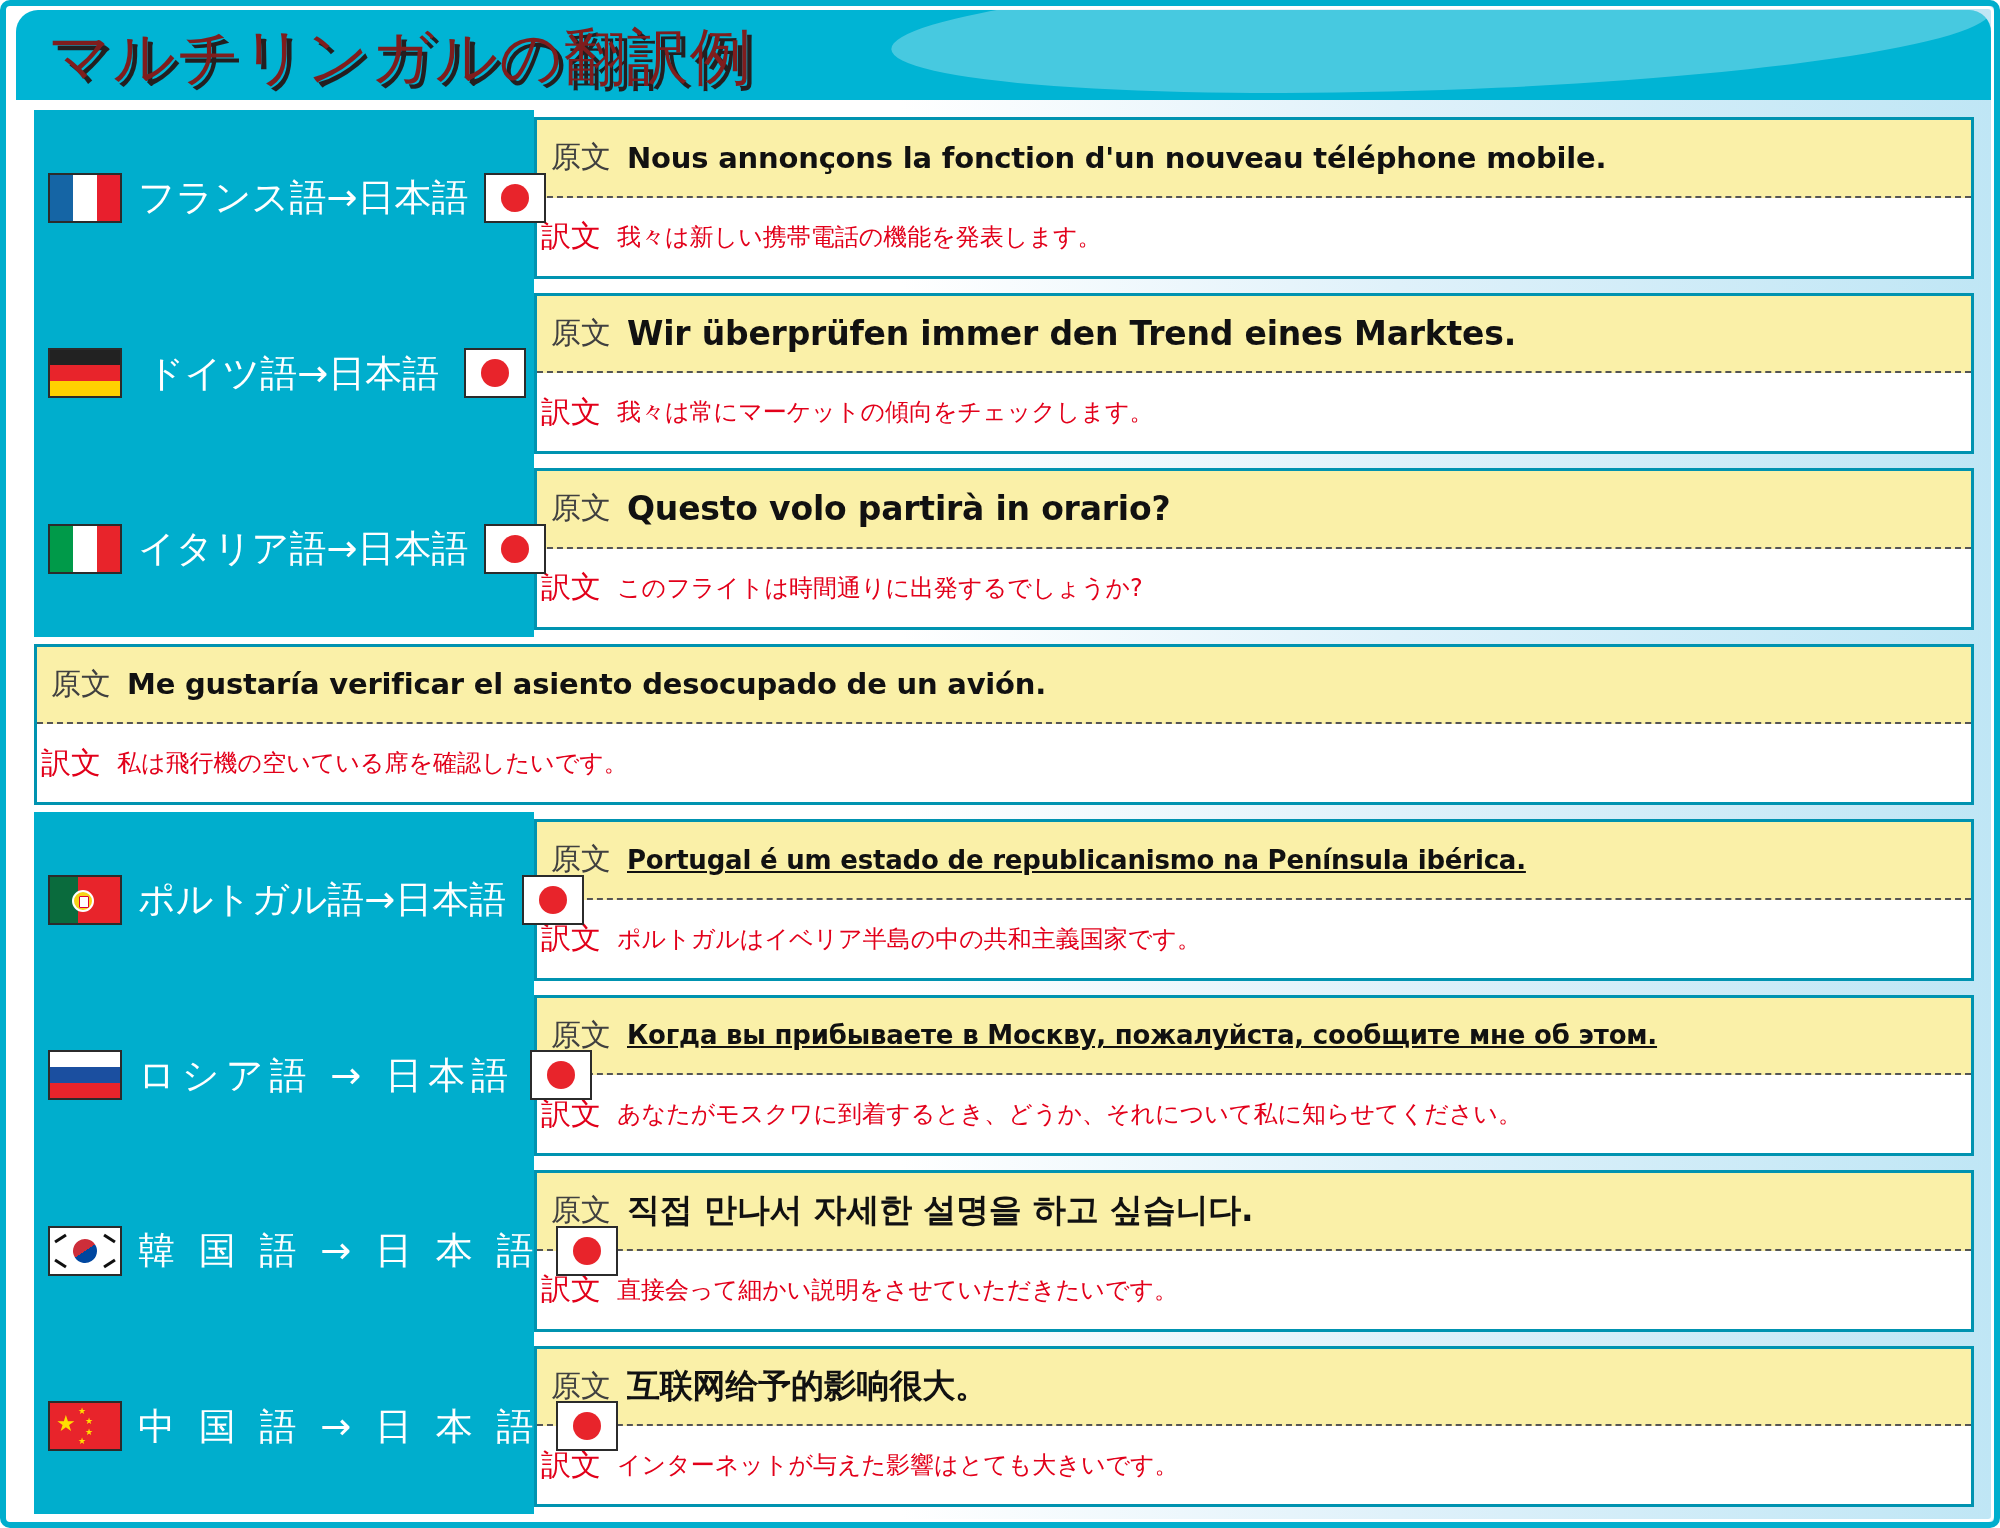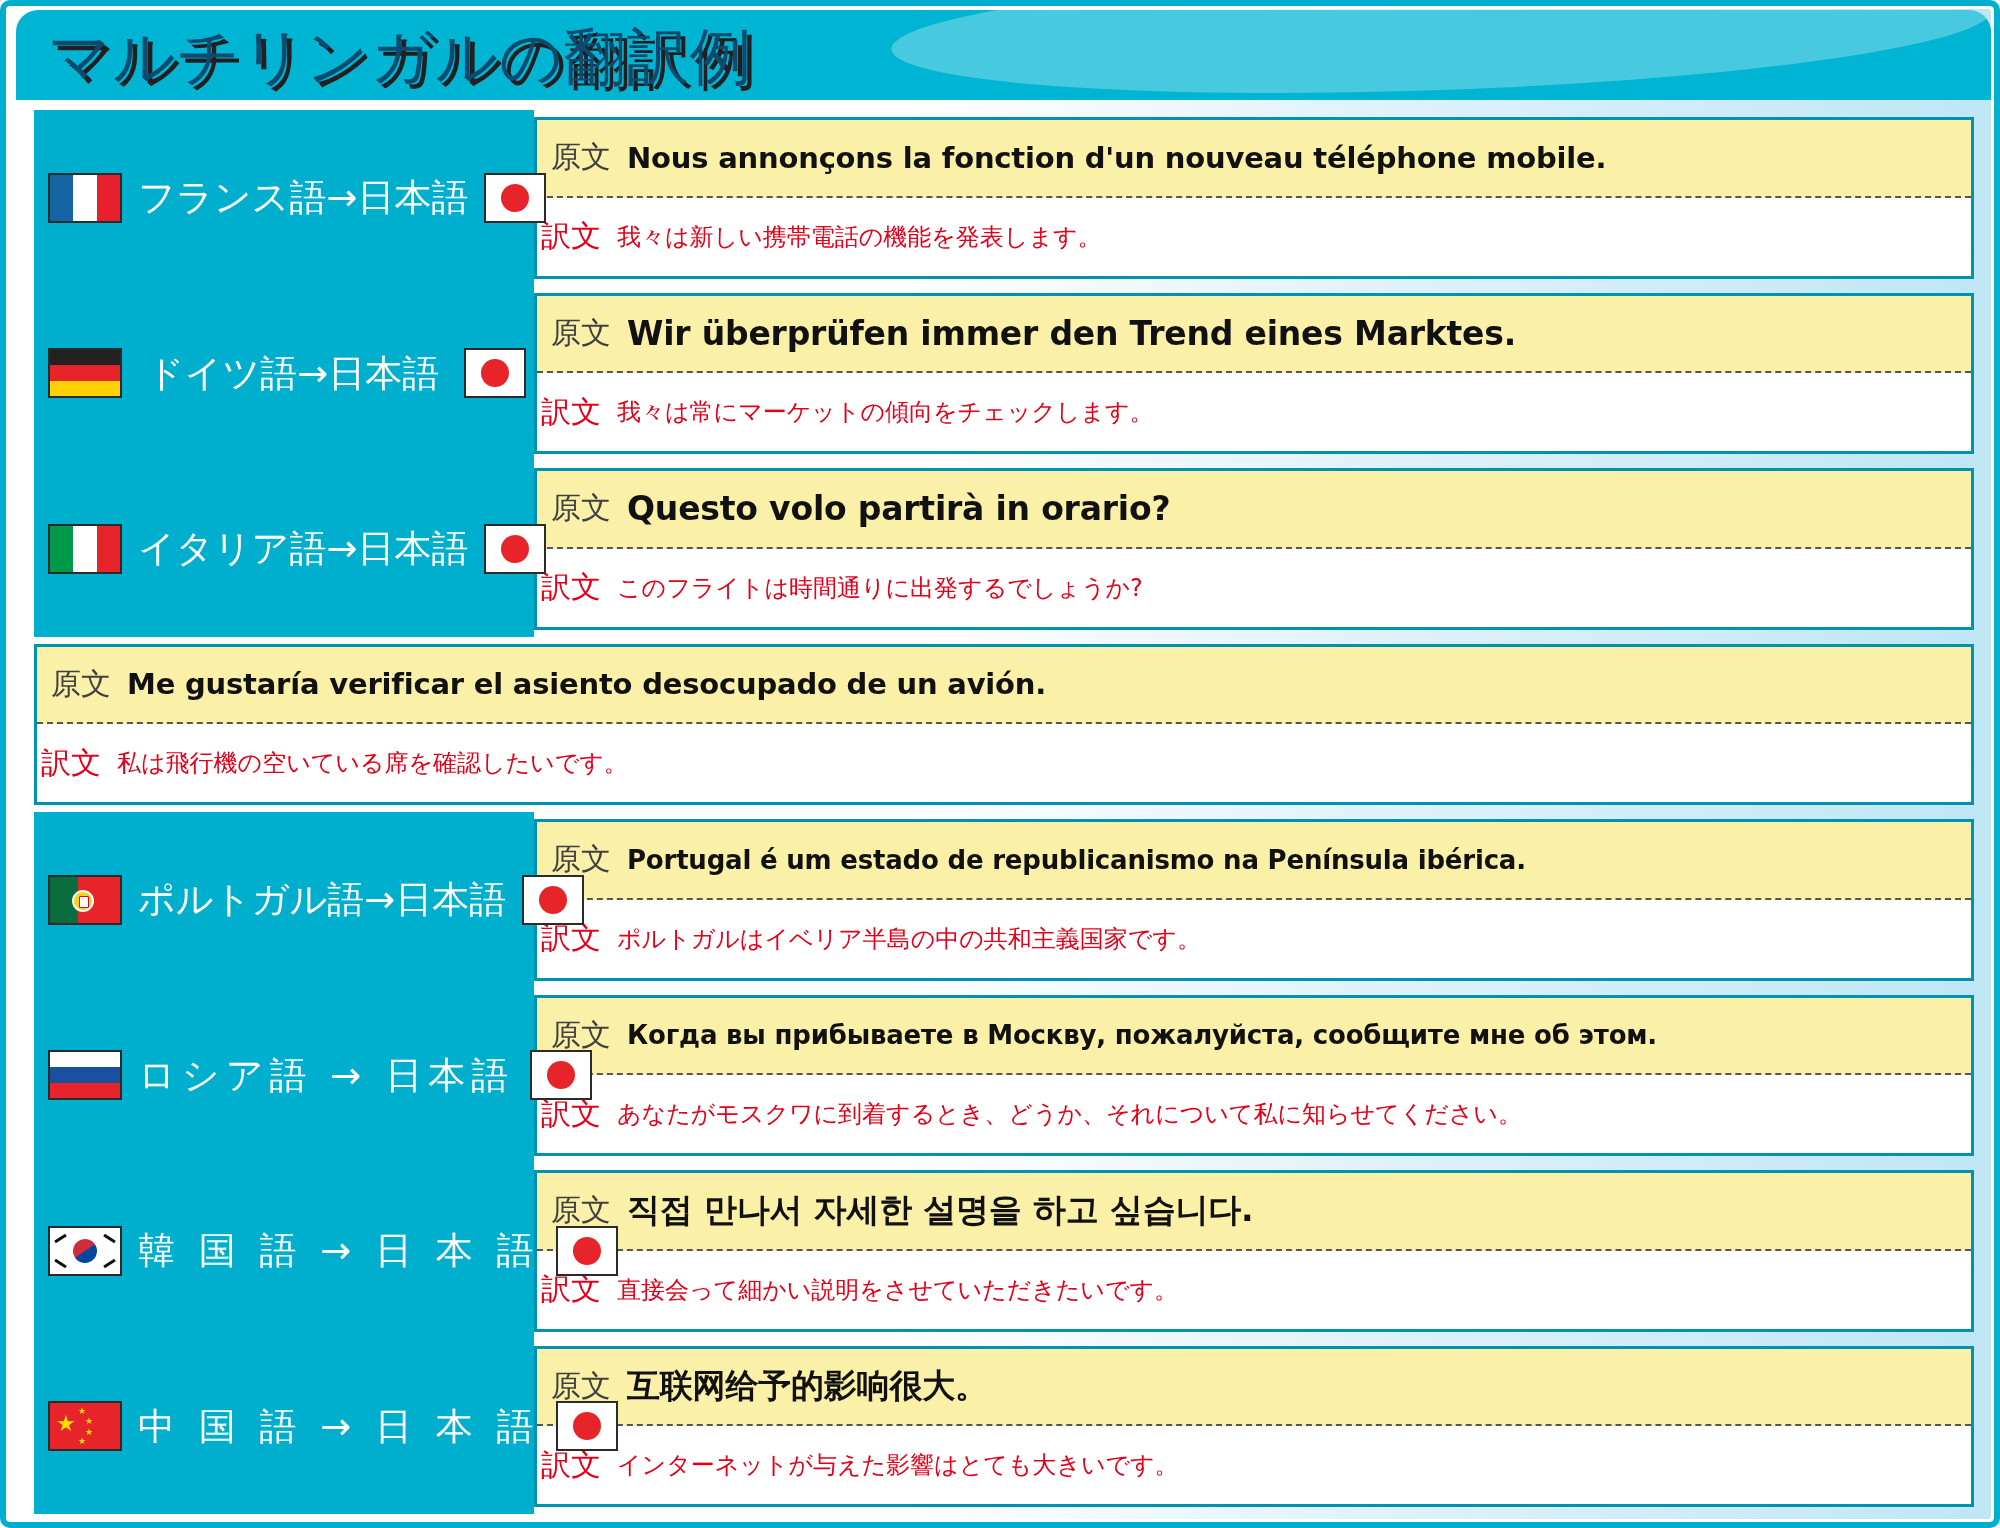--- a/index.html
+++ b/index.html
@@ -40,21 +40,21 @@
     width: 1100px; height: 120px;
     background: rgba(255,255,255,.28);
     border-radius: 50%;
     transform: rotate(-2deg);
   }
   .title-text {
     position: absolute;
     left: 32px; top: 4px;
     font-size: 62px;
     line-height: 86px;
-    color: #0c4a6e;
+    color: #7f1d1d;
     font-weight: 400;
     letter-spacing: 1px;
     text-shadow: 5px 5px 0 #231f20;
     white-space: nowrap;
   }
 
   
   .board {
     position: absolute;
     left: 28px; top: 104px;
@@ -208,21 +208,21 @@
     letter-spacing: -0.2px;
   }
   .sent.jp {
     color: #e2001a;
     font-weight: 500;
     font-size: 24px;
     letter-spacing: 0;
   }
   .sent.cjk { font-weight: bold; }
   .sent.tiny { font-size: 29px; }
-  .sent.tinier { font-size: 26px; }
+  .sent.tinier { font-size: 26px; text-decoration: underline; }
 </style>
 </head>
 <body>
 
 <div class="page">
 
   <div class="titlebar">
     <div class="sheen"></div>
     <div class="title-text">マルチリンガルの翻訳例</div>
   </div>

